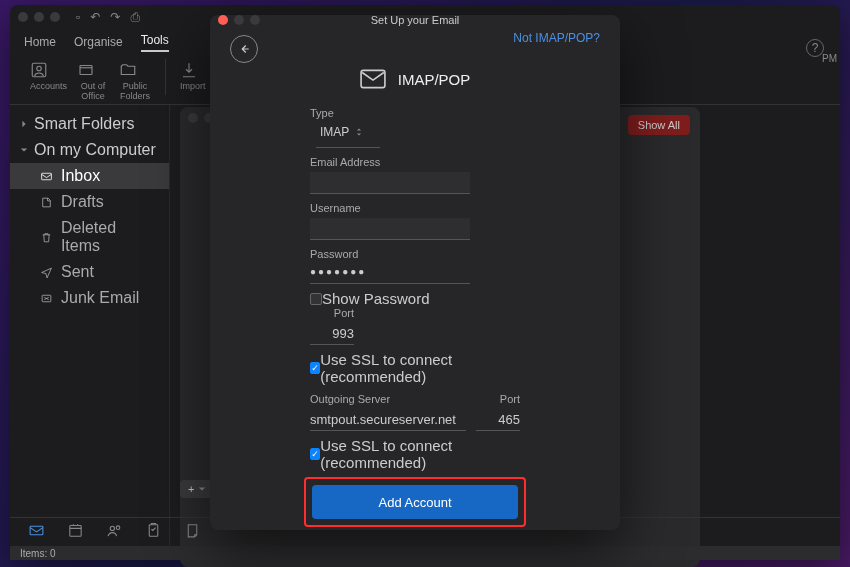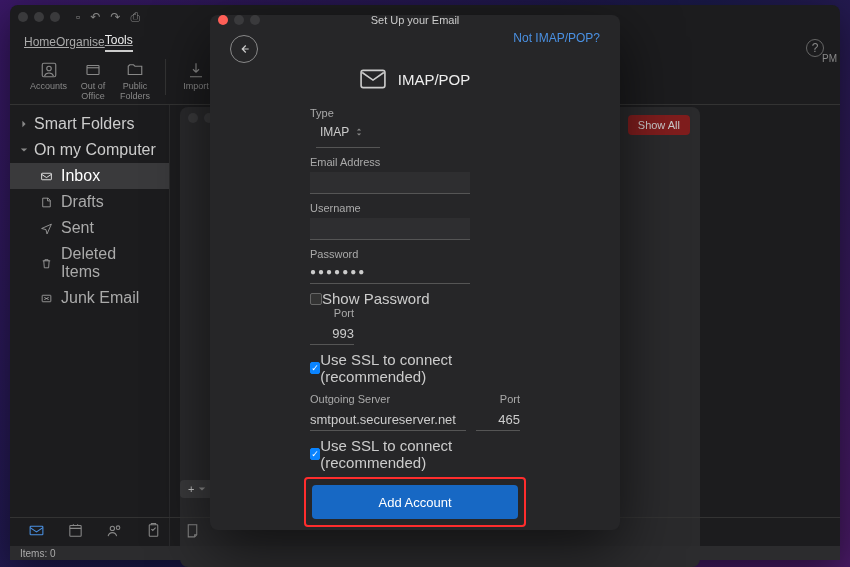--- a/index.html
+++ b/index.html
@@ -9,27 +9,27 @@
 
 .titlebar { height:24px; display:flex; align-items:center; padding:0 8px; gap:6px; }
 .traffic { display:flex; gap:6px; }
 .tldot { width:10px; height:10px; border-radius:50%; background:#3a3a3c; }
 .menubar-icons { display:flex; gap:10px; margin-left:10px; color:#888; }
 .menubar-icons span { font-size:12px; cursor:pointer; }
 .search-pill { margin-left:auto; background:#2c2c2e; border-radius:4px; padding:2px 8px; display:flex; align-items:center; gap:6px; width:150px; height:18px; }
 .search-pill svg { width:11px; height:11px; }
 .search-pill input { background:none; border:none; color:#ccc; font-size:11px; width:100%; outline:none; }
 
-.menubar { height:26px; display:flex; align-items:center; padding:0 14px; color:#aaa; font-size:12px;text-decoration:underline; }
+.menubar { height:26px; display:flex; align-items:center; gap:18px; padding:0 14px; color:#aaa; font-size:12px; }
 .menubar span { cursor:pointer; }
 .menubar .active { color:#eee; border-bottom:2px solid #ccc; padding-bottom:3px; }
 
 .toolbar { height:50px; display:flex; align-items:flex-start; padding:4px 14px; gap:8px; border-bottom:1px solid #333; }
 .tbgroup { display:flex; gap:10px; padding:2px 6px; }
-.tbbtn { display:flex; flex-direction:column; align-items:center; gap:2px; color:#888; font-size:9px; cursor:pointer; min-width:32px; }
+.tbbtn { display:flex; flex-direction:column; gap:2px; color:#888; font-size:9px; cursor:pointer; min-width:32px; }
 .tbbtn svg { width:18px; height:18px; }
 .divider { width:1px; height:36px; background:#333; }
 
 .body { flex:1; display:flex; }
 .sidebar { width:160px; background:#1c1c1e; border-right:1px solid #2a2a2c; font-size:16px; color:#ccc; padding-top:6px; }
 .folder-header { display:flex; align-items:center; gap:6px; padding:4px 10px; cursor:pointer; }
 .folder-header svg { width:8px; height:8px; }
 .folder-item { display:flex; align-items:center; gap:8px; padding:4px 10px 4px 30px; cursor:pointer; color:#aaa; }
 .folder-item.selected { background:#3a3a3c; color:#fff; }
 .folder-item svg { width:13px; height:13px; }
@@ -173,29 +173,29 @@
       </div>
       <div class="folder-item">
         <svg viewBox="0 0 24 24" fill="none" stroke="currentColor" stroke-width="1.5">
             <path d="M5 4h10l4 4v12H5z"></path>
             <path d="M14 4v5h5"></path>
           </svg>
         <span>Drafts</span>
       </div>
       <div class="folder-item">
         <svg viewBox="0 0 24 24" fill="none" stroke="currentColor" stroke-width="1.5">
+            <path d="M5 7h14M9 7V5h6v2m-8 0l1 13h8l1-13"></path>
+          </svg>
+        <span>Deleted Items</span>
+      </div>
+      <div class="folder-item">
+        <svg viewBox="0 0 24 24" fill="none" stroke="currentColor" stroke-width="1.5">
             <path d="M3 12l18-8-8 18-2-8z"></path>
           </svg>
         <span>Sent</span>
-      </div>
-      <div class="folder-item">
-        <svg viewBox="0 0 24 24" fill="none" stroke="currentColor" stroke-width="1.5">
-            <path d="M5 7h14M9 7V5h6v2m-8 0l1 13h8l1-13"></path>
-          </svg>
-        <span>Deleted Items</span>
       </div>
       <div class="folder-item">
         <svg viewBox="0 0 24 24" fill="none" stroke="currentColor" stroke-width="1.5">
             <rect x="4" y="6" width="16" height="12" rx="1"></rect>
             <path d="M8 10l8 4m0-4l-8 4"></path>
           </svg>
         <span>Junk Email</span>
       </div>
     </div>
 

